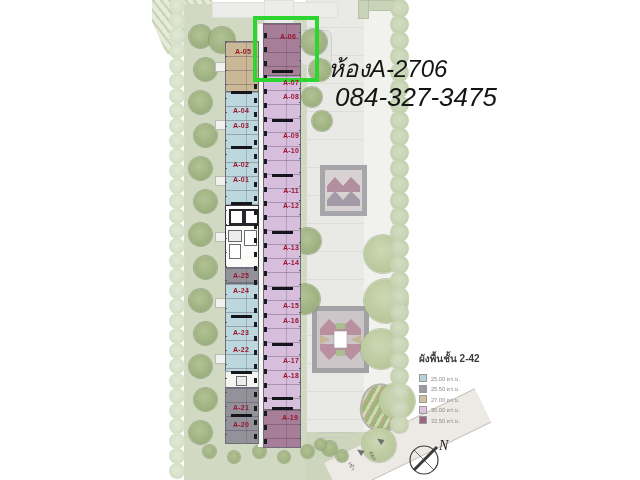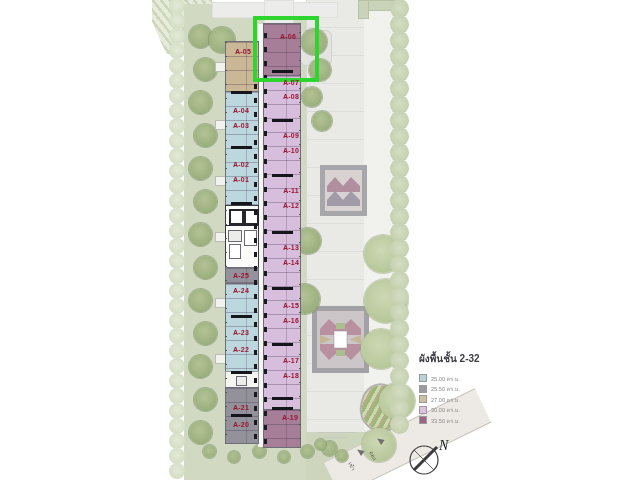--- a/index.html
+++ b/index.html
@@ -322,24 +322,26 @@
 
   <svg class="abs" id="compass" width="56" height="44" viewBox="0 0 56 44">
     <circle cx="22" cy="24" r="14" fill="none" stroke="#3c3c3c" stroke-width="1.2"></circle>
     <line x1="12" y1="34" x2="32" y2="14" stroke="#3c3c3c" stroke-width="0.8"></line>
     <line x1="32" y1="34" x2="12" y2="14" stroke="#3c3c3c" stroke-width="0.8"></line>
     <line x1="12" y1="34" x2="35" y2="11" stroke="#3a3a3a" stroke-width="3"></line>
     <text x="37" y="14" font-size="14" font-style="italic" font-family="Liberation Serif, serif" fill="#1c1c1c">N</text>
   </svg>
 
   <div class="abs" id="overlay-text">
+    <div class="t1">ห้องA-2706</div>
+    <div class="t3">084-327-3475</div>
   </div>
 
   <div class="abs" id="legend">
-    <div id="legend-subtitle">ผังพื้นชั้น 2-32</div>
+    <div id="legend-subtitle">ผังพื้นชั้น 2-42</div>
     <div id="legend-rows">
         <div class="legend-row">
           <div class="legend-swatch" style="background: rgb(183, 211, 218);"></div>
           <div class="legend-label">25.00 ตร.ม.</div>
         </div>
         <div class="legend-row">
           <div class="legend-swatch" style="background: rgb(158, 154, 162);"></div>
           <div class="legend-label">25.50 ตร.ม.</div>
         </div>
         <div class="legend-row">

